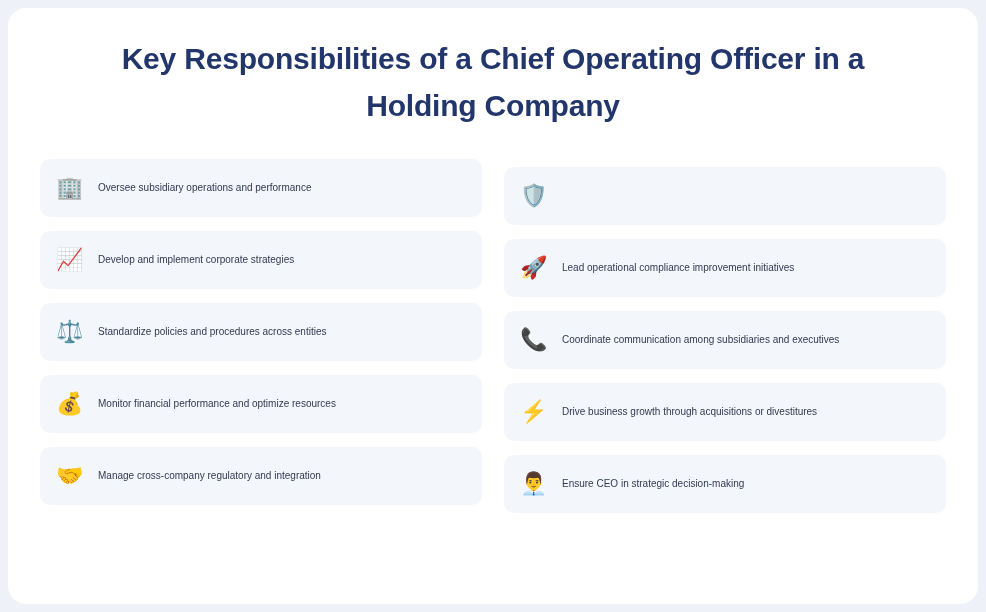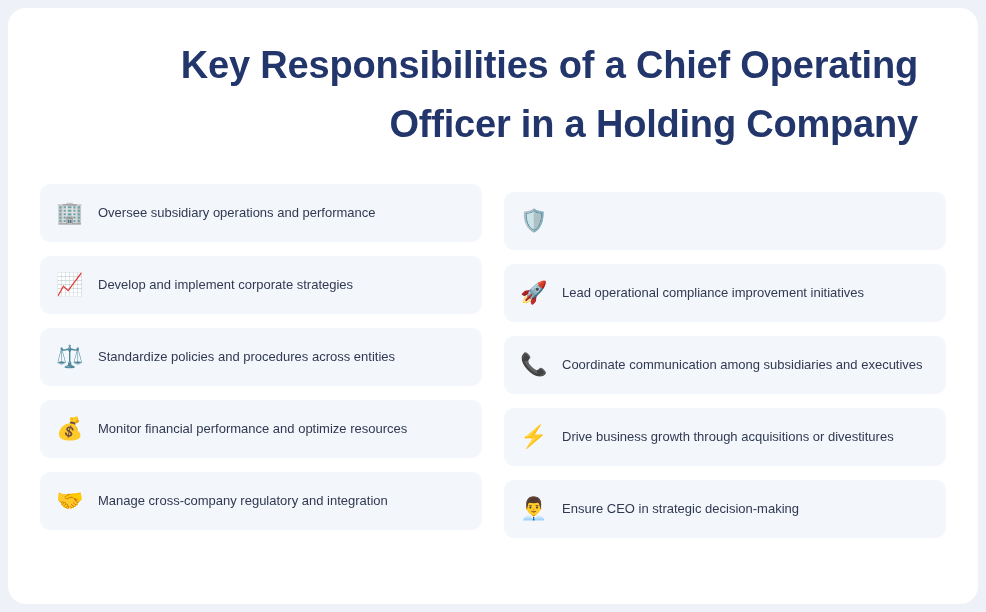--- a/index.html
+++ b/index.html
@@ -20,23 +20,23 @@
     width: 970px;
     height: 596px;
     background: #ffffff;
     border-radius: 18px;
     box-sizing: border-box;
     overflow: hidden;
   }
   .title {
     margin: 0;
     padding: 28px 60px 0 60px;
-    text-align: right;
+    text-align: center;
     color: #23366b;
-    font-size: 38px;
+    font-size: 30px;
     line-height: 1.55;
     font-weight: bold;
     letter-spacing: -0.2px;
   }
   .columns {
     display: flex;
     gap: 22px;
     padding: 30px 32px 0 32px;
     box-sizing: border-box;
   }
@@ -62,21 +62,21 @@
   .item-icon {
     flex: 0 0 auto;
     width: 28px;
     height: 28px;
     font-size: 22px;
     line-height: 28px;
     text-align: center;
   }
   .item-text {
     color: #2f3a52;
-    font-size: 13px;
+    font-size: 10px;
     line-height: 1.42;
   }
 </style>
 </head>
 <body>
 
 <div class="card">
 
   <h1 class="title">Key Responsibilities of a Chief Operating Officer in a Holding Company</h1>
 

